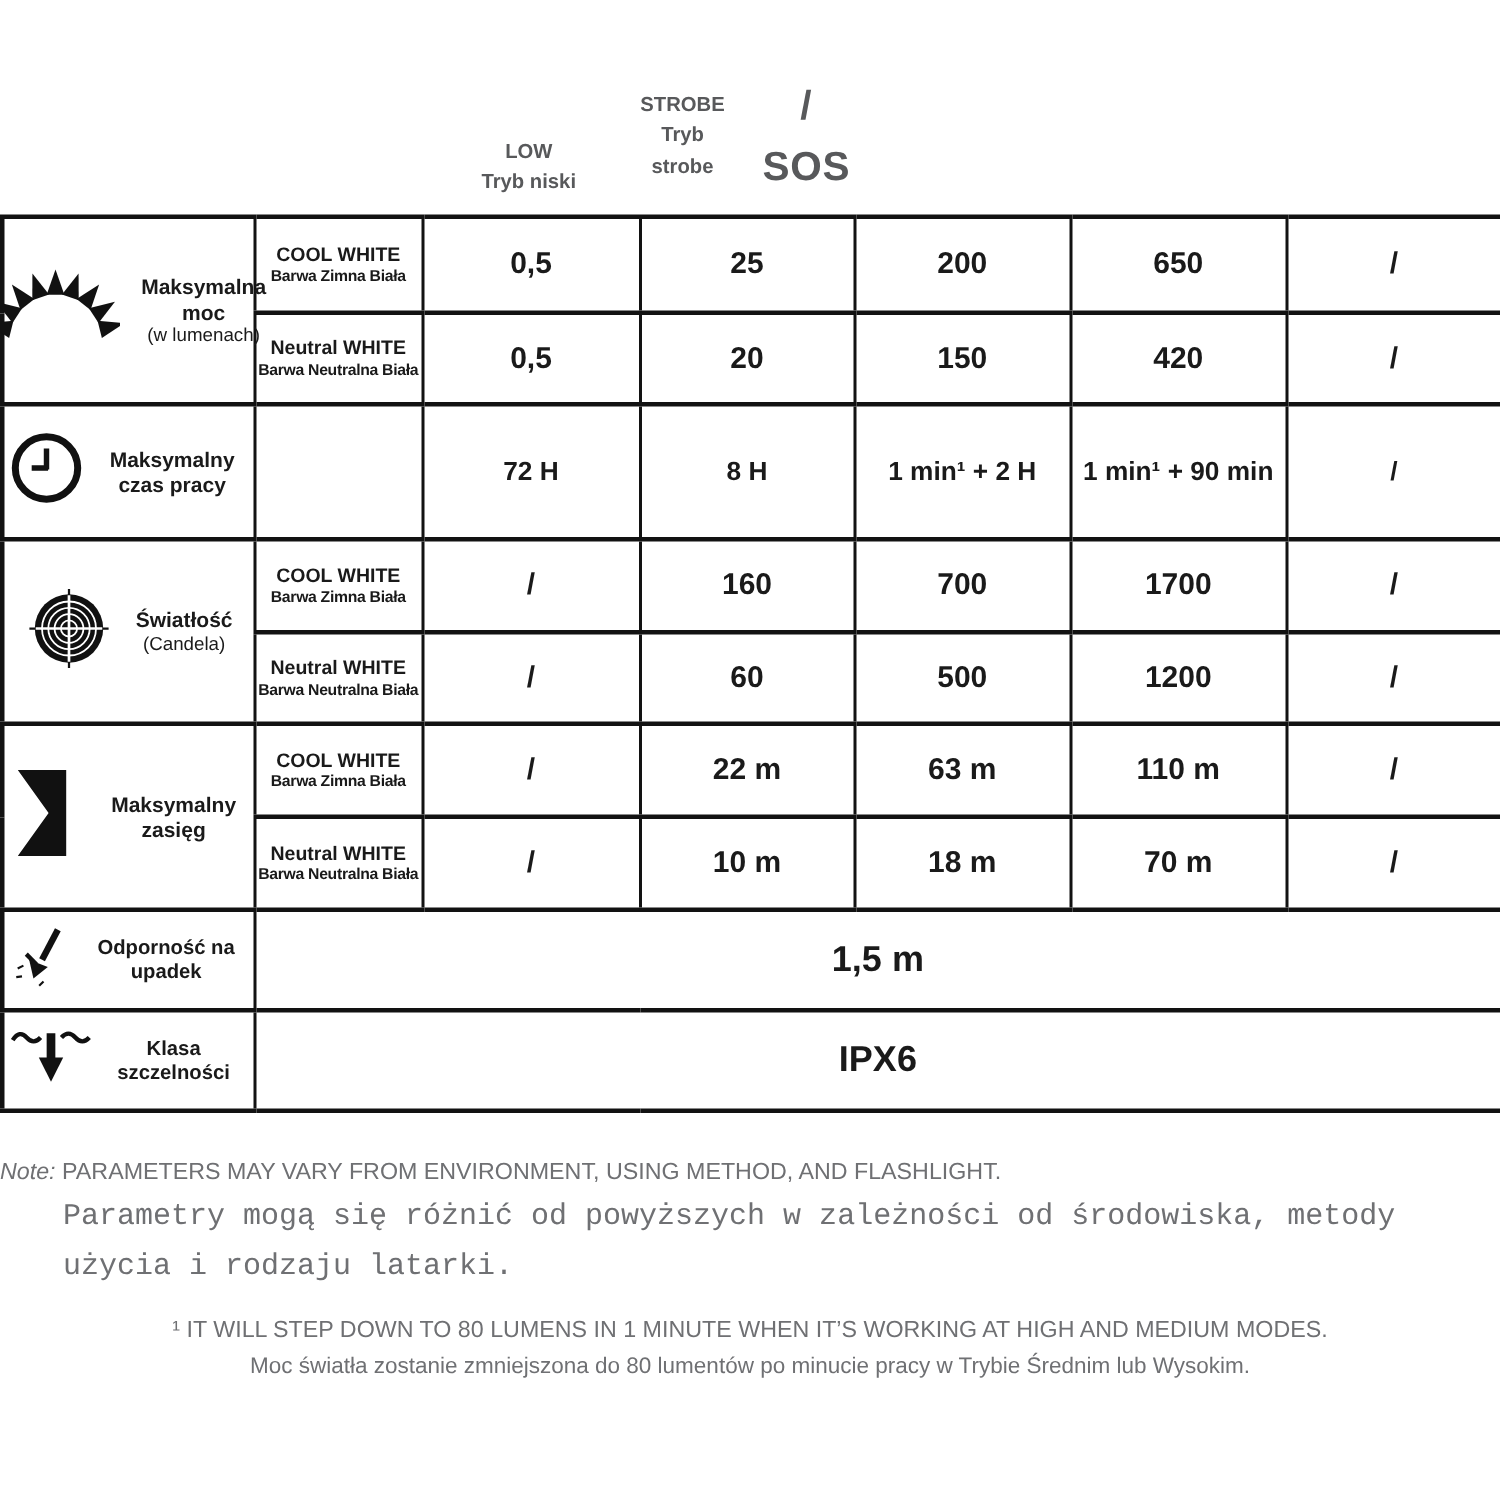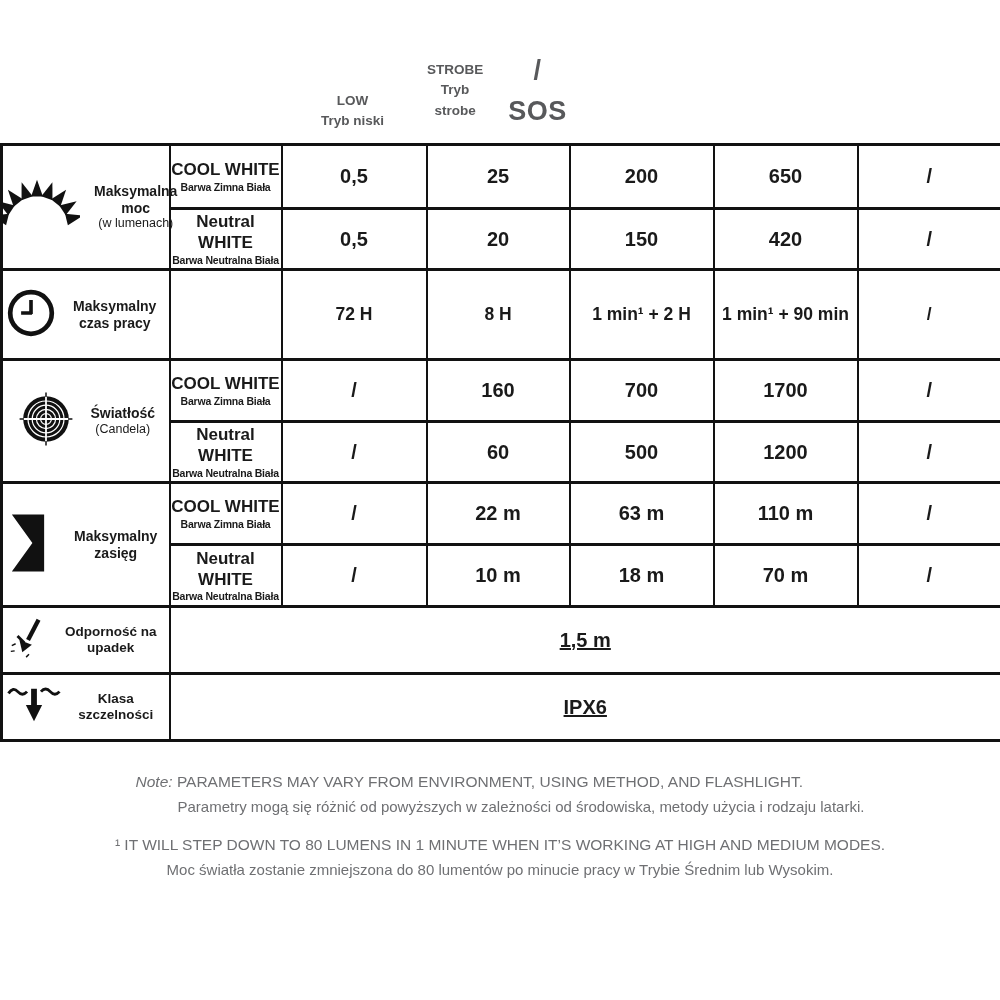--- a/index.html
+++ b/index.html
@@ -36,30 +36,30 @@
   tr.r4 td { height: 62px; } tr.r5 td { height: 61px; }
   tr.r6 td { height: 62px; } tr.r7 td { height: 62px; }
   tr.r8 td { height: 67px; } tr.r9 td { height: 67px; }
   .icwrap {
     display: flex; flex-direction: row; align-items: center;
     justify-content: center; gap: 14px; padding: 4px 2px;
   }
   .icwrap.tight { gap: 6px; }
   .rowlabel { font-weight: 700; font-size: 14px; line-height: 1.2; }
   .rowsub { font-weight: 400; font-size: 12.5px; }
-  .sublabel .l1 { font-weight: 700; font-size: 17px; line-height: 1.25; }
+  .sublabel .l1 { font-weight: 700; font-size: 13px; line-height: 1.25; }
   .sublabel .l2 { font-weight: 700; font-size: 10.5px; line-height: 1.25; letter-spacing: -0.2px; }
   td.val { font-weight: 700; font-size: 20px; }
   tr.r3 td.val { font-size: 17.5px; }
-  td.merged { font-weight: 700; font-size: 20px; text-decoration: underline; }
+  td.merged { font-weight: 700; font-size: 24px; }
   svg .ink { fill: #111; } 
   
   .notes { margin-top: 27px; color: #6f7073; }
   .note1 { width: fit-content; margin: 0 auto; font-size: 15.5px; line-height: 1.65; }
-  .note1 .pl { padding-left: 42px; font-size: 15px; }
+  .note1 .pl { padding-left: 42px; font-size: 20px; font-family: Liberation Mono, monospace; }
   .note2 { text-align: center; margin-top: 13px; font-size: 15.5px; line-height: 1.65; }
   .note2 .pl { font-size: 15px; }
   .note-prefix { font-style: italic; }
 </style>
 </head>
 <body>
 
 <div class="header-row">
   <div class="hcell"></div>
   <div class="hcell"></div>

